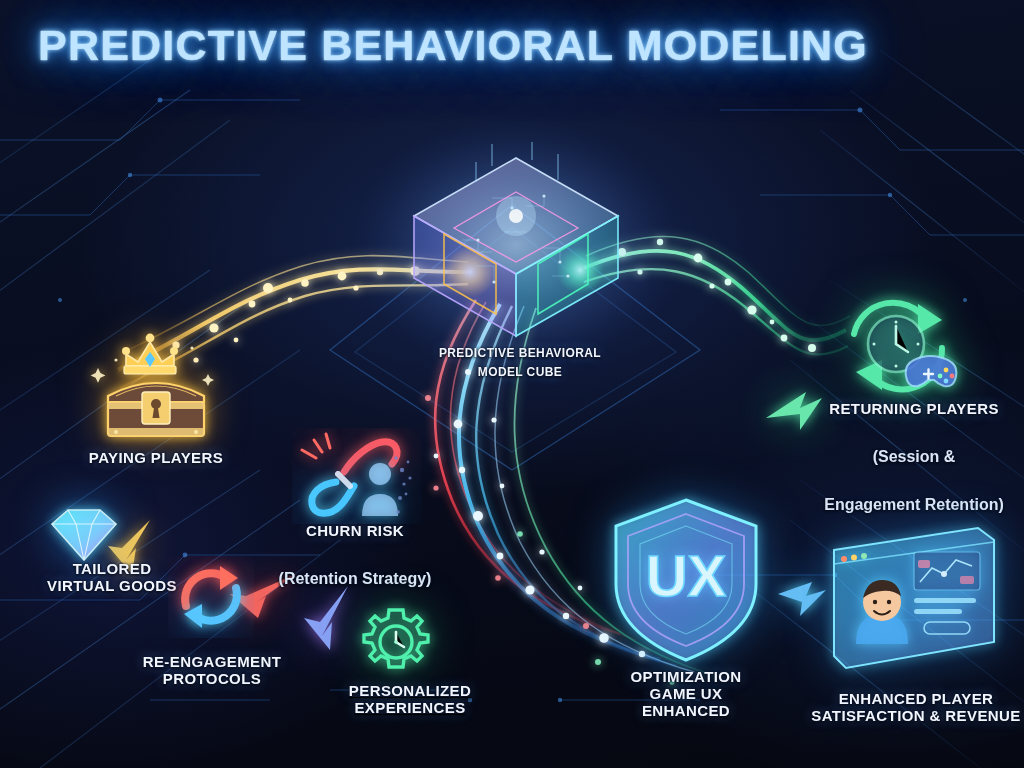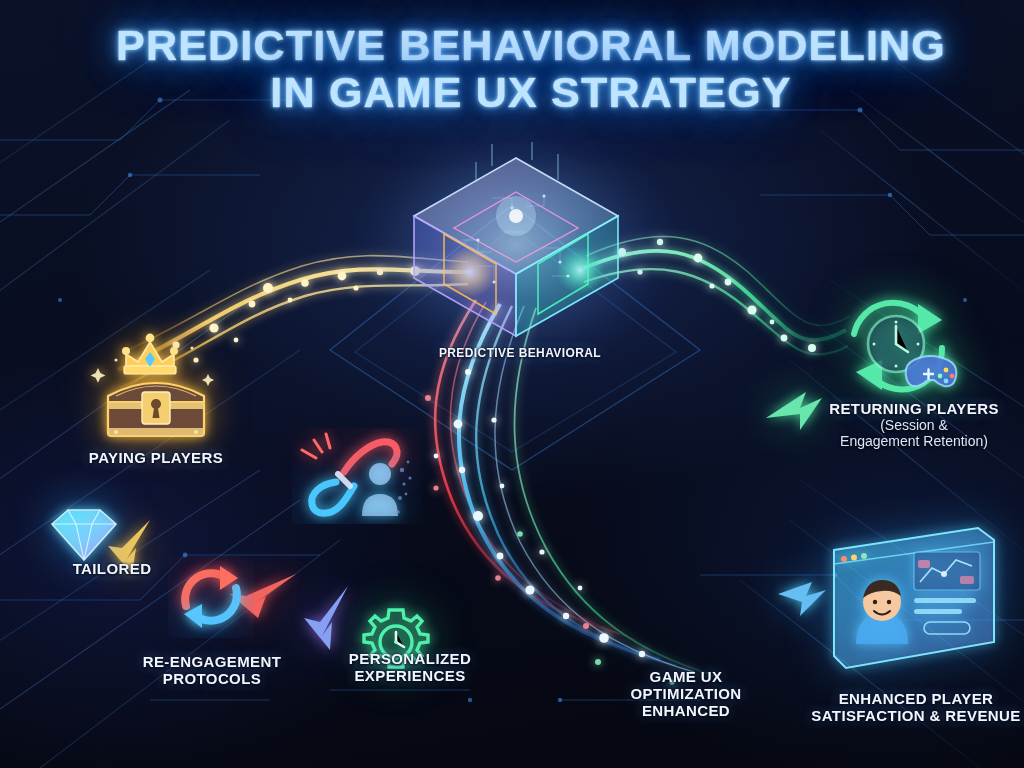--- a/index.html
+++ b/index.html
@@ -10,34 +10,34 @@
       radial-gradient(ellipse 620px 360px at 512px 250px, rgba(40,70,150,.40) 0%, rgba(12,20,48,0) 70%),
       radial-gradient(ellipse 420px 300px at 120px 560px, rgba(30,40,110,.35) 0%, rgba(8,12,32,0) 72%),
       radial-gradient(ellipse 460px 320px at 900px 560px, rgba(24,48,110,.34) 0%, rgba(8,12,32,0) 72%),
       linear-gradient(170deg,#0b1228 0%,#080d20 45%,#05070f 100%);
   }
 
   
   .bgsvg{position:absolute;inset:0;width:1024px;height:768px;}
 
   
-  .title{position:absolute;left:0;right:0;top:22px;text-align:center;
+  .title{position:absolute;left:0;right:0;top:22px;
     font-size:43px;line-height:47px;letter-spacing:1.2px;font-weight:bold;
     color:#bfe4ff;
     text-shadow:0 0 4px #9fd6ff,0 0 14px #4aa8ff,0 0 34px #2277dd,0 0 60px #1155bb;
     padding-left:38px;
     -webkit-text-stroke:.6px rgba(190,230,255,.65);}
   .title .l2{display:block;}
 
   
   .node{position:absolute;text-align:center;}
   .lbl{font-weight:bold;font-size:15px;line-height:17px;color:#f2f6ff;letter-spacing:.4px;
     text-shadow:0 0 3px rgba(10,20,45,.95),0 1px 3px #000,0 0 12px rgba(120,180,255,.45);}
-  .sub{font-size:14px;line-height:16px;color:#dbe6f7;font-weight:normal;
-    text-shadow:0 0 3px rgba(10,20,45,.95),0 1px 3px #000;}
+  .sub{font-size:16px;line-height:16px;color:#dbe6f7;font-weight:bold;
+    text-shadow:0 0 3px rgba(10,20,45,.95),0 1px 3px #000;margin-top:32px;}
   .icon{position:absolute;}
 
   
   .cube-cap{position:absolute;left:372px;top:344px;width:296px;text-align:center;}
   .cube-cap .lbl{font-size:12px;line-height:19px;}
 
   
   .gl-gold{filter:drop-shadow(0 0 6px rgba(255,200,70,.85)) drop-shadow(0 0 18px rgba(255,170,30,.5));}
   .gl-cyan{filter:drop-shadow(0 0 6px rgba(90,220,255,.85)) drop-shadow(0 0 20px rgba(40,160,255,.55));}
   .gl-green{filter:drop-shadow(0 0 6px rgba(90,255,180,.8)) drop-shadow(0 0 20px rgba(40,220,140,.5));}
@@ -240,21 +240,20 @@
       <path d="M296 574 L254 604 L266 596 L258 618 L230 594 L246 596 Z"></path>
     </g>
 
     <g class="gl-violet" fill="#8ea8ff" opacity=".95">
       <path d="M348 586 L322 636 L332 622 L330 650 L304 618 L320 622 Z"></path>
     </g>
   </svg>
 
   <div class="title">
     <span>PREDICTIVE BEHAVIORAL MODELING</span>
-    <span class="l2">IN GAME UX STRATEGY</span>
   </div>
 
   <div class="icon" style="left:392px;top:136px;width:248px;height:220px;">
     <svg viewBox="0 0 248 220" width="248" height="220">
       <defs>
         <linearGradient id="cubeTop" x1="0" y1="0" x2="1" y2="1">
           <stop offset="0%" stop-color="#d6b6ff" stop-opacity=".45"></stop>
           <stop offset="100%" stop-color="#7fe6ff" stop-opacity=".28"></stop>
         </linearGradient>
         <linearGradient id="cubeL" x1="0" y1="0" x2="1" y2="1">
@@ -294,20 +293,21 @@
       <circle cx="124" cy="80" r="7" fill="#ffffff" opacity=".85"></circle>
 
       <g stroke="#8fd8ff" stroke-width="1.2" opacity=".6">
         <path d="M100 30 v-22 M140 24 v-18 M166 44 v-26 M84 46 v-20"></path>
       </g>
     </svg>
   </div>
 
   <div class="cube-cap">
     <div class="lbl">PREDICTIVE BEHAVIORAL</div>
+    <div class="lbl">MODEL CUBE</div>
   </div>
 
   <div class="icon gl-gold" style="left:82px;top:304px;width:148px;height:140px;">
     <svg viewBox="0 0 148 140" width="148" height="140">
 
       <g>
         <path d="M44 62 L44 50 L56 58 L68 38 L80 58 L92 50 L92 62 Z" fill="#ffcf55" stroke="#ffe9a8" stroke-width="1.6"></path>
         <rect x="42" y="62" width="52" height="8" rx="2" fill="#ffd96b" stroke="#fff0bb" stroke-width="1.2"></rect>
         <circle cx="44" cy="47" r="4" fill="#ffe28a"></circle>
           <circle cx="68" cy="34" r="4.4" fill="#ffe28a"></circle>
@@ -365,39 +365,44 @@
         <circle cx="104" cy="30" r="1.8"></circle>
           <circle cx="110" cy="42" r="2.2"></circle>
         <circle cx="112" cy="56" r="1.6"></circle>
           <circle cx="108" cy="70" r="2"></circle>
         <circle cx="116" cy="34" r="1.4"></circle>
           <circle cx="114" cy="66" r="1.4"></circle>
         <circle cx="106" cy="84" r="1.8"></circle>
           <circle cx="118" cy="50" r="1.6"></circle>
       </g>
     </svg>
+  </div>
+  <div class="node" style="left:250px;top:522px;width:210px;">
+    <div class="lbl">CHURN RISK</div>
+    <div class="sub">(Retention Strategy)</div>
   </div>
 
   <div class="icon gl-cyan" style="left:38px;top:506px;width:90px;height:60px;">
     <svg viewBox="0 0 90 60" width="90" height="60">
       <defs>
         <linearGradient id="gemG" x1="0" y1="0" x2="1" y2="1">
           <stop offset="0%" stop-color="#5ff0ff"></stop>
             <stop offset="55%" stop-color="#7fd0ff"></stop>
           <stop offset="100%" stop-color="#c79bff"></stop>
         </linearGradient>
       </defs>
       <path d="M14 18 L30 4 L62 4 L78 18 L46 54 Z" fill="url(#gemG)" opacity=".9" stroke="#d8faff" stroke-width="1.6"></path>
       <g stroke="#eafbff" stroke-width="1.1" opacity=".85" fill="none">
         <path d="M14 18 H78 M30 4 L38 18 L46 54 M62 4 L54 18 L46 54"></path>
       </g>
     </svg>
   </div>
   <div class="node" style="left:16px;top:560px;width:192px;">
     <div class="lbl">TAILORED</div>
+    <div class="lbl">VIRTUAL GOODS</div>
   </div>
 
   <div class="icon" style="left:168px;top:556px;width:86px;height:82px;">
     <svg viewBox="0 0 86 82" width="86" height="82">
       <g fill="none" stroke-width="8" stroke-linecap="round">
         <path d="M18 50 A 26 26 0 0 1 58 22" stroke="#ff6f5e" class="gl-red"></path>
         <path d="M68 32 A 26 26 0 0 1 28 60" stroke="#57c6ff" class="gl-cyan"></path>
       </g>
       <path d="M52 10 L70 22 L52 34 Z" fill="#ff6f5e" class="gl-red"></path>
       <path d="M34 72 L16 58 L34 48 Z" fill="#57c6ff" class="gl-cyan"></path>
@@ -415,21 +420,21 @@
         <circle cx="38" cy="38" r="16"></circle>
       </g>
       <g stroke="#d8fff0" stroke-width="2.6" stroke-linecap="round">
         <path d="M38 28 V38 L46 43"></path>
       </g>
       <g fill="#9dffd8">
           <circle cx="38" cy="38" r="1.8"></circle>
         </g>
     </svg>
   </div>
-  <div class="node" style="left:300px;top:650px;width:220px;">
+  <div class="node" style="left:300px;top:682px;width:220px;text-decoration:underline;">
     <div class="lbl">PERSONALIZED</div>
     <div class="lbl">EXPERIENCES</div>
   </div>
 
   <div class="icon gl-green" style="left:830px;top:286px;width:150px;height:120px;">
     <svg viewBox="0 0 150 120" width="150" height="120">
 
       <g fill="none" stroke="#55e8a8" stroke-width="6" stroke-linecap="round">
         <path d="M24 48 A 40 40 0 0 1 96 34"></path>
         <path d="M112 62 A 40 40 0 0 1 44 92"></path>
@@ -459,23 +464,38 @@
         <circle cx="116" cy="95" r="2.4" fill="#7fd8ff"></circle>
       </g>
     </svg>
   </div>
   <div class="node" style="left:804px;top:400px;width:220px;">
     <div class="lbl">RETURNING PLAYERS</div>
     <div class="sub">(Session &amp;</div>
     <div class="sub">Engagement Retention)</div>
   </div>
 
+  <div class="icon gl-cyan" style="left:600px;top:492px;width:172px;height:176px;">
+    <svg viewBox="0 0 172 176" width="172" height="176">
+      <defs>
+        <linearGradient id="shieldFill" x1="0" y1="0" x2="1" y2="1">
+          <stop offset="0%" stop-color="#49e4ff" stop-opacity=".42"></stop>
+          <stop offset="50%" stop-color="#7f7bff" stop-opacity=".40"></stop>
+          <stop offset="100%" stop-color="#49a6ff" stop-opacity=".34"></stop>
+        </linearGradient>
+      </defs>
+      <path d="M86 8 L156 34 V92 Q156 140 86 168 Q16 140 16 92 V34 Z" fill="url(#shieldFill)" stroke="#7ff0ff" stroke-width="3"></path>
+      <path d="M86 22 L144 44 V92 Q144 132 86 154 Q28 132 28 92 V44 Z" fill="none" stroke="#b7a6ff" stroke-width="1.8" opacity=".8"></path>
+      <path d="M86 34 L132 52 V92 Q132 124 86 142 Q40 124 40 92 V52 Z" fill="none" stroke="#7ff0ff" stroke-width="1.2" opacity=".5"></path>
+      <text x="86" y="104" text-anchor="middle" font-family="Liberation Sans, sans-serif" font-size="58" font-weight="bold" fill="#d9f6ff" stroke="#6fd8ff" stroke-width="1.6">UX</text>
+    </svg>
+  </div>
   <div class="node" style="left:578px;top:668px;width:216px;">
+    <div class="lbl">OPTIMIZATION</div>
     <div class="lbl">GAME UX</div>
-    <div class="lbl">OPTIMIZATION</div>
     <div class="lbl">ENHANCED</div>
   </div>
 
   <div class="icon gl-cyan" style="left:828px;top:524px;width:172px;height:152px;">
     <svg viewBox="0 0 172 152" width="172" height="152">
       <defs>
         <linearGradient id="scr" x1="0" y1="0" x2="1" y2="1">
           <stop offset="0%" stop-color="#3fd0ff" stop-opacity=".30"></stop>
           <stop offset="100%" stop-color="#6f7bff" stop-opacity=".26"></stop>
         </linearGradient>

